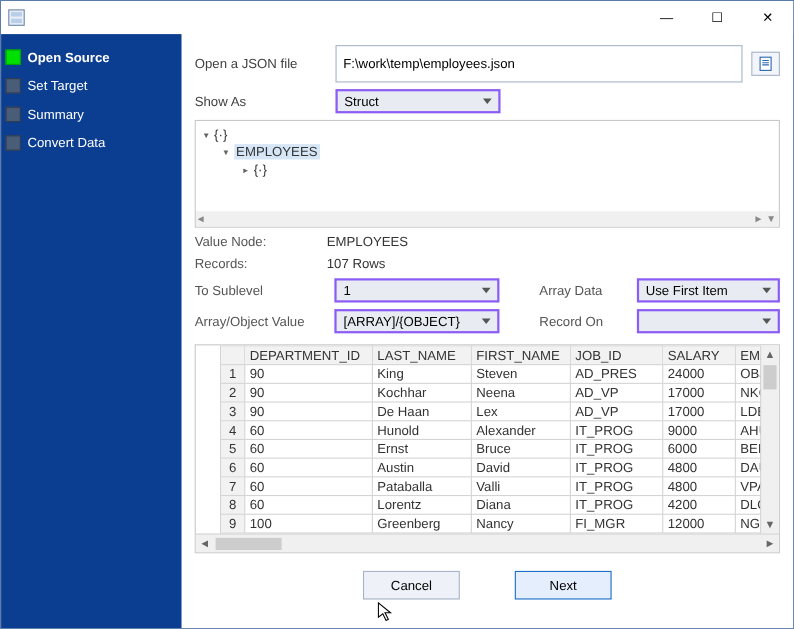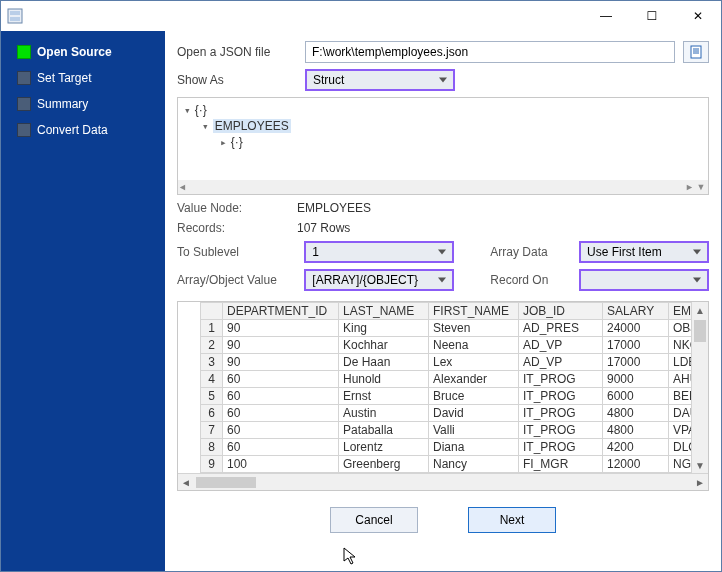--- a/index.html
+++ b/index.html
@@ -5,30 +5,30 @@
   * { box-sizing: border-box; margin: 0; padding: 0; }
   body { font-family: "Segoe UI", Tahoma, sans-serif; font-size: 12px; background: #fff; overflow: hidden; }
   .window { width: 722px; height: 572px; border: 1px solid #5a7ca8; position: relative; display: flex; flex-direction: column; background:#fff;}
   .titlebar { height: 30px; display:flex; align-items:center; justify-content:space-between; padding:0 0 0 6px; background:#fff;}
   .title-left { display:flex; align-items:center; gap:6px; }
   .app-icon { width:16px; height:16px; display:inline-flex; align-items:center; justify-content:center; }
   .title-btns { display:flex; }
   .title-btn { width:46px; height:30px; display:flex; align-items:center; justify-content:center; }
 
   .body { flex:1; display:flex; min-height:0; }
-  .sidebar { width:164px; background:#0b3d91; color:#fff; padding:8px 12px; }
+  .sidebar { width:164px; background:#0b3d91; color:#fff; padding:8px 0; }
   .side-item { display:flex; align-items:center; gap:6px; padding:6px 4px; cursor:pointer; font-size:12px;}
   .side-item .box { width:14px; height:14px; background:#4a5d78; border:1px solid #2d3a4f; }
   .side-item.active { font-weight:bold; color:#fff; }
   .side-item.active .box { background:#00e000; border-color:#00a000; }
 
   .main { flex:1; padding:10px 12px 10px 12px; display:flex; flex-direction:column; gap:6px; color:#333; min-width:0;}
   .form-row { display:flex; align-items:center; gap:8px; }
   .form-row > label { width:120px; color:#404040; }
-  .text-input { flex:1; height:22px; border:1px solid #a7b4c7; padding:2px 6px; background:#fff; font-family:inherit; font-size:12px;}
+  .text-input { flex:1; height:34px; border:1px solid #a7b4c7; padding:2px 6px; background:#fff; font-family:inherit; font-size:12px;}
   .icon-btn { width:26px; height:22px; border:1px solid #a7b4c7; background:#f2f6fb; display:flex; align-items:center; justify-content:center; cursor:pointer;}
   .select { height:22px; border:2px solid #8b5cf6; background:#e8ecf2; padding:2px 6px; font-family:Liberation Sans, sans-serif; font-size:12px; appearance:none; position:relative;}
   .select-wrap { position:relative; }
   .select-wrap::after { content:""; position:absolute; right:8px; top:50%; width:0;height:0;border-left:4px solid transparent;border-right:4px solid transparent;border-top:5px solid #555; transform:translateY(-50%); pointer-events:none;}
   .select.w150 { width:150px; }
   .select.w130 { width:130px; }
 
   .tree-box { border:1px solid #c8c8c8; height:98px; padding:4px 6px; overflow:auto; background:#fff; color:#333; font-size:12px; position:relative;}
   .tree-root { white-space:nowrap; }
   .tree-line { padding:1px 0; display:flex; align-items:center; gap:4px;}

